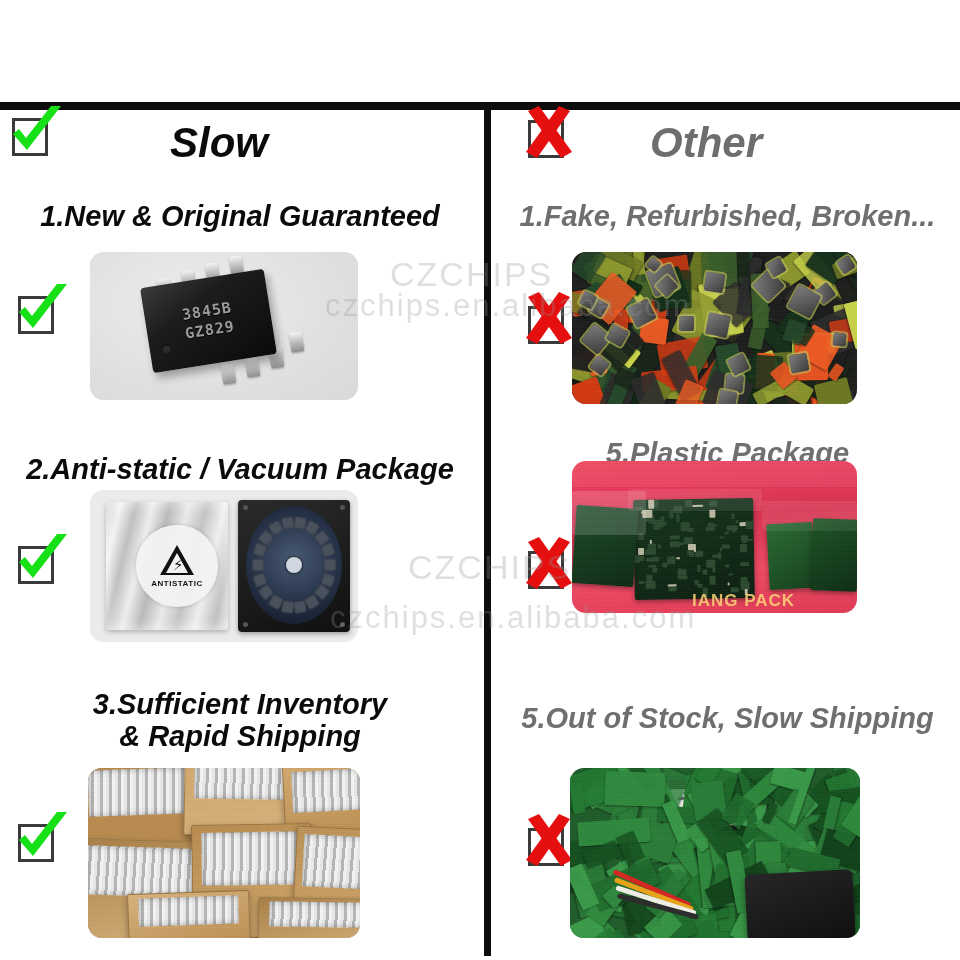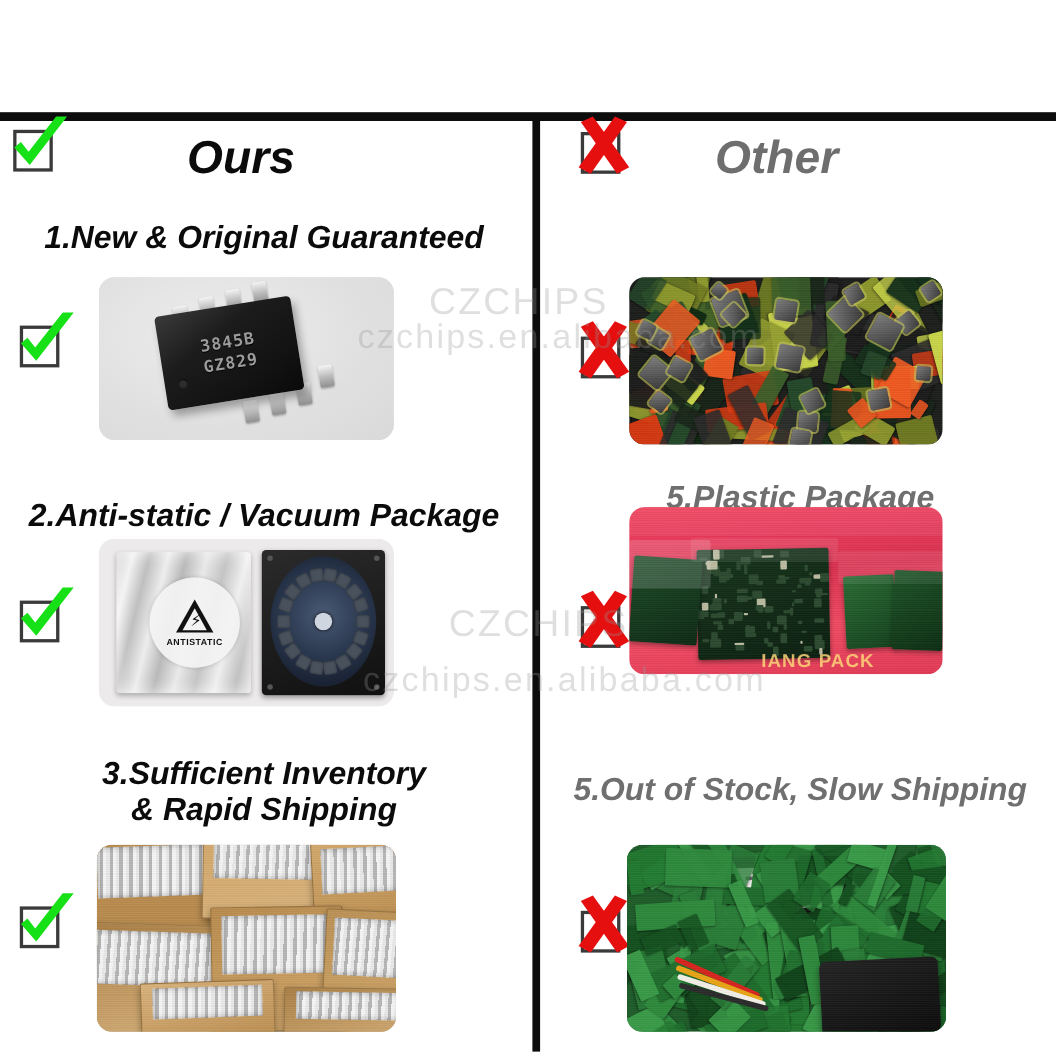--- a/index.html
+++ b/index.html
@@ -219,24 +219,25 @@
   </div>
 
   <div class="markbox mk-head-no">
     <div class="box"></div>
     <svg viewBox="0 0 64 64">
       <path d="M11 9 L22 4 L55 50 L44 56 Z" fill="#e60f0f"></path>
       <path d="M53 9 L42 4 L9 50 L20 56 Z" fill="#e60f0f"></path>
     </svg>
   </div>
 
-  <div class="col-head ours">Ours</div>
+  <div class="col-head ours">Slow</div>
   <div class="col-head other">Other</div>
 
   <div class="caption left cap-1l">1.New &amp; Original Guaranteed</div>
+  <div class="caption right cap-1r">1.Fake, Refurbished, Broken...</div>
 
   <div class="markbox mk-r1-ok">
     <div class="box"></div>
     <svg viewBox="0 0 64 64">
       <path d="M12 34 L26 50 L60 6 L50 6 L25 38 L18 29 Z" fill="#16e016"></path>
     </svg>
   </div>
   <div class="markbox mk-r1-no">
     <div class="box"></div>
     <svg viewBox="0 0 64 64">

